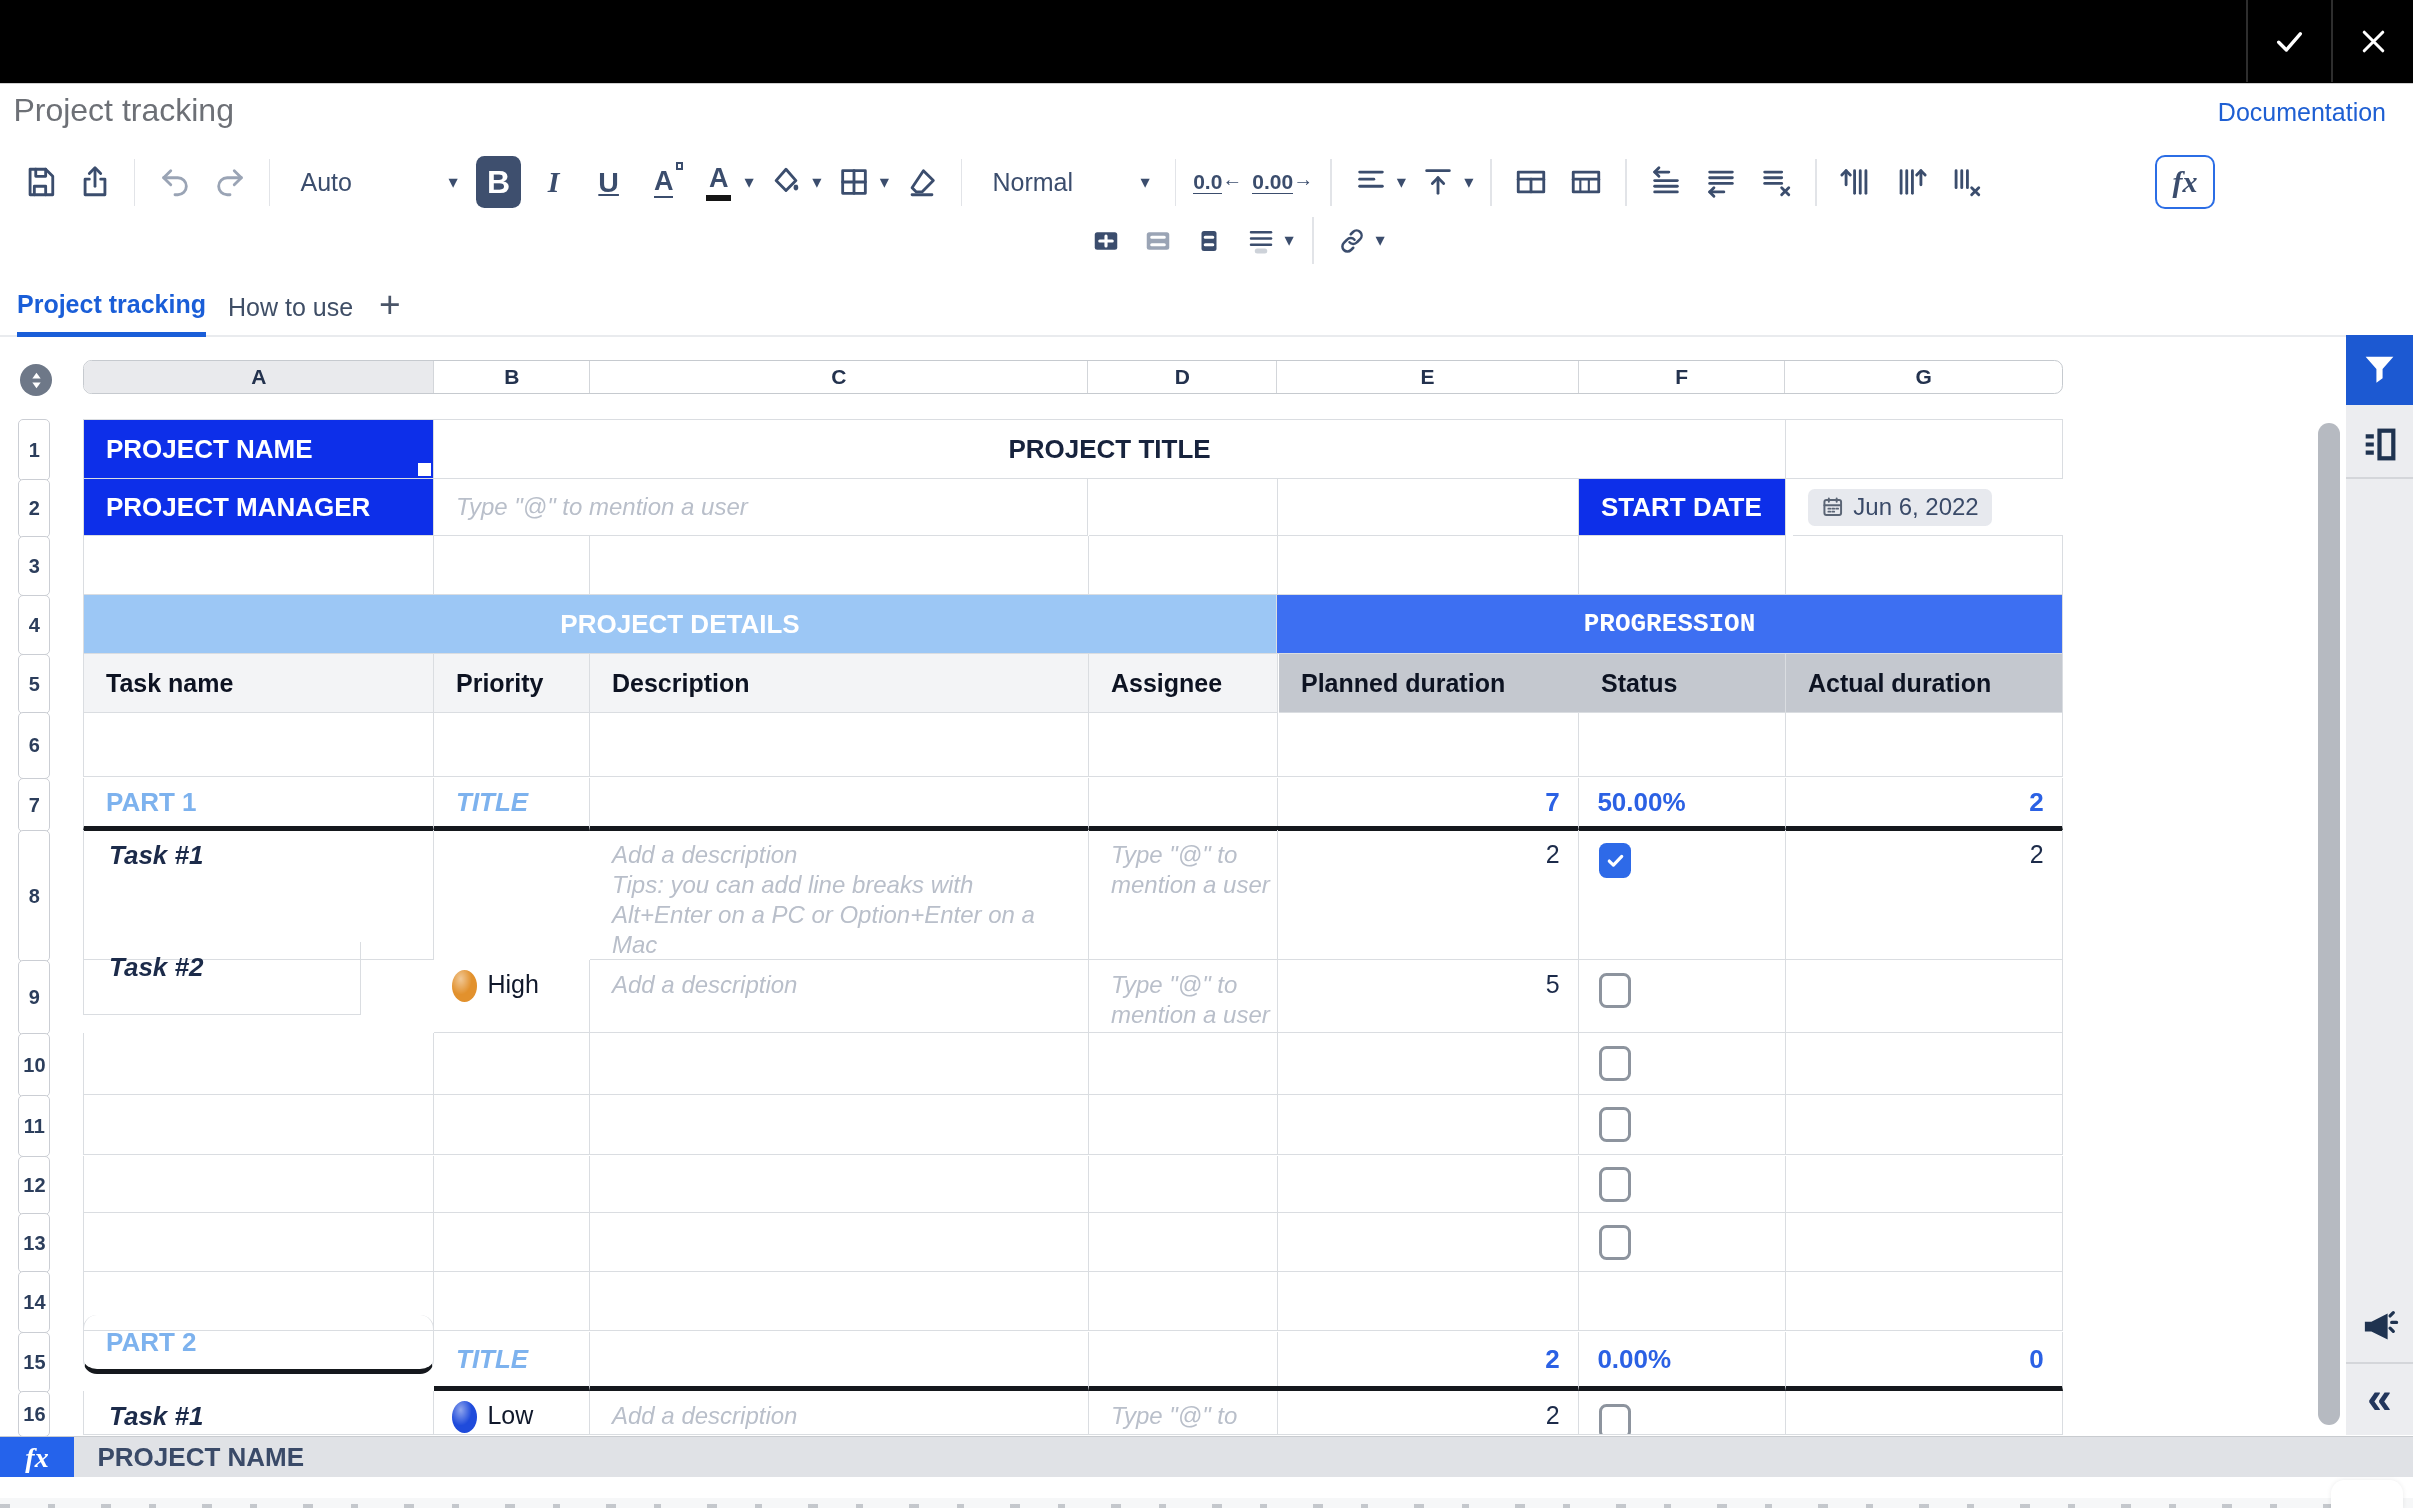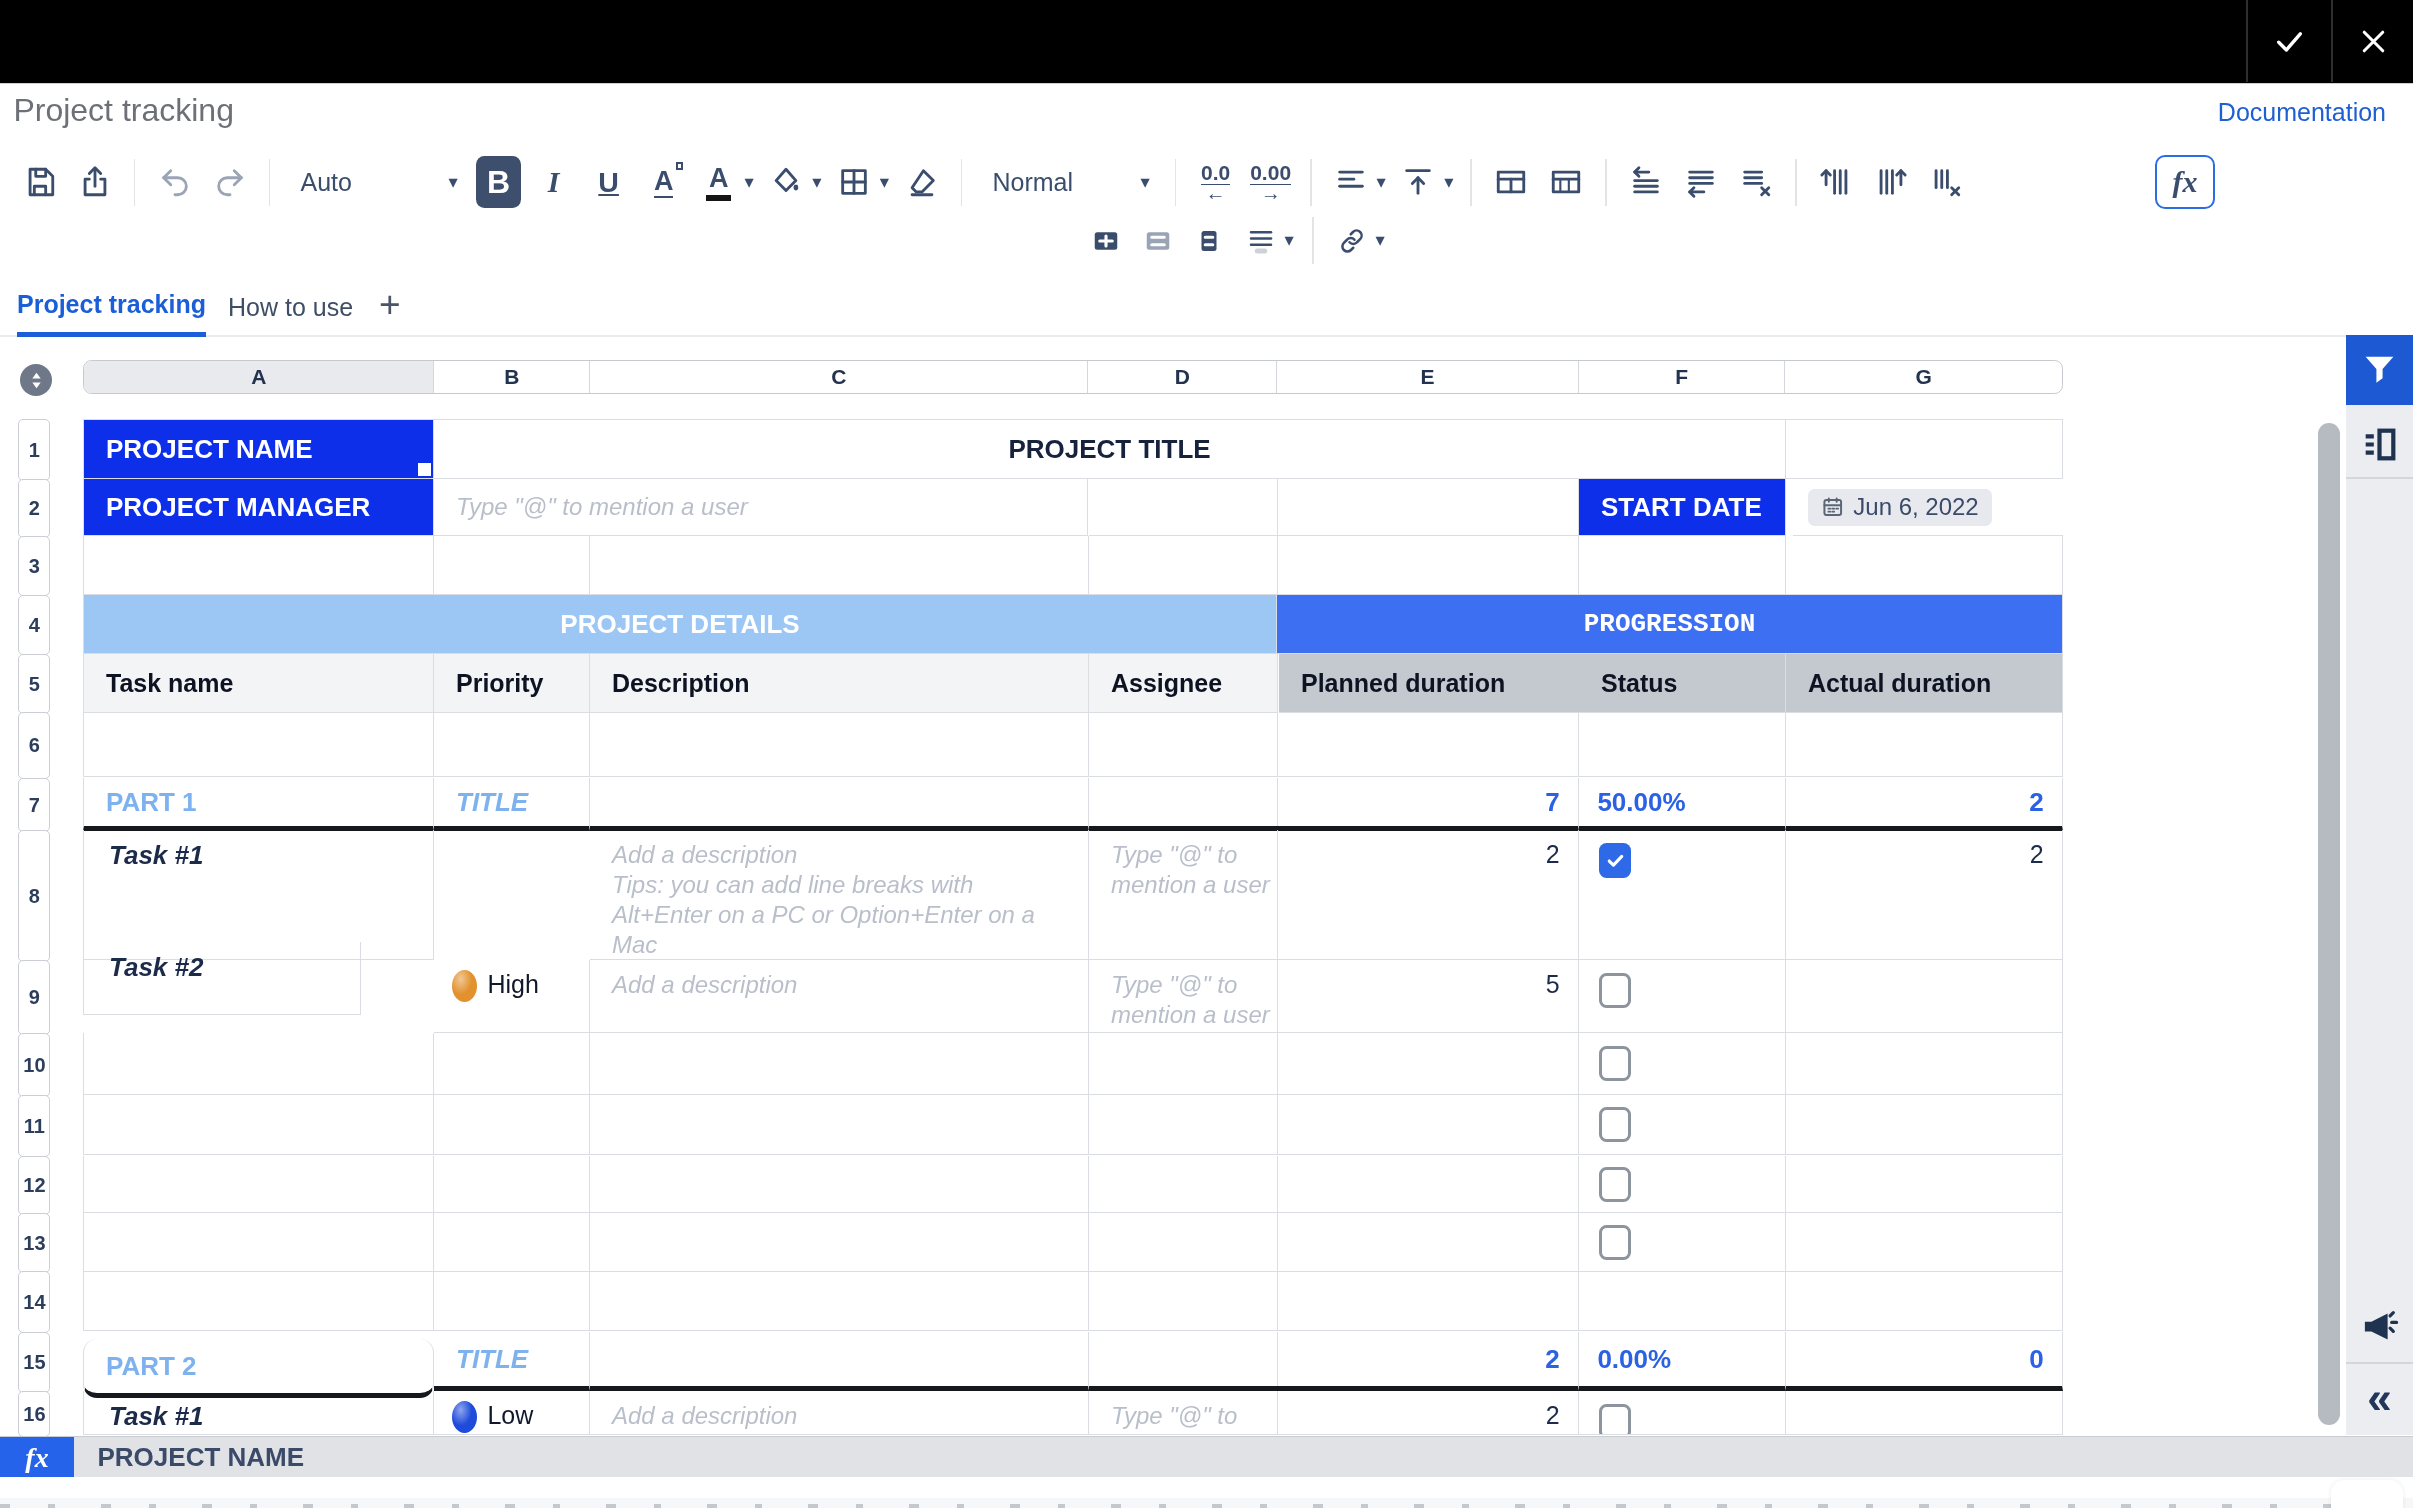--- a/index.html
+++ b/index.html
@@ -33,21 +33,21 @@
   .tb-div{width:1.7px;height:47px;background:#e2e4e8;margin:0 6.7px}
   .tb-dd{width:179px;height:52px;display:flex;align-items:center;justify-content:space-between;
     padding:0 8.4px 0 13.4px;font-size:25px;color:#3b4d6d;cursor:pointer}
   .g-b{font-size:32px;font-weight:bold}
   .g-i{font-size:30px;font-weight:bold;font-style:italic;font-family:"Liberation Serif",serif}
   .g-u{font-size:28.5px;font-weight:bold;text-decoration:underline}
   .g-a{font-size:27px;font-weight:bold;border-bottom:2.5px solid #3b4d6d;position:relative;line-height:1.05}
   .g-a .sq{position:absolute;right:-10px;top:-5px;width:7.5px;height:7.5px;border:2.1px solid #3b4d6d}
   .g-fc{font-size:27px;font-weight:bold;display:flex;flex-direction:column;align-items:center;line-height:1.05}
   .g-fc i{display:block;width:25px;height:5.9px;background:#151515;margin-top:2.5px}
-  .g-dec{display:flex;flex-direction:column;align-items:center;font-size:21px;font-weight:bold;line-height:1}
+  .g-dec{display:flex;flex-direction:row;font-size:21px;font-weight:bold;line-height:1}
   .g-dec b{border-bottom:1.7px solid #3b4d6d;padding-bottom:0.8px}
   .g-dec span{font-size:20px;line-height:17px}
   .ti.fx-btn{position:absolute;left:2138px;top:5px;width:60px;height:54px;border:2.5px solid #2b6de5;border-radius:10px}
   .g-fx{font-family:"Liberation Serif",serif;font-style:italic;font-weight:bold;font-size:30px}
   
   .tabsbar{position:absolute;left:0;top:277px;width:2413px;height:60px}
   .tabsbar::after{content:"";position:absolute;left:0;bottom:0;width:2413px;height:2.5px;background:#e9ebee}
   .tab{position:absolute;top:0;height:60px;display:flex;align-items:center;font-size:25px;color:#3f4e66;cursor:pointer}
   .tab.active{color:#1a5ed8;font-weight:bold;border-bottom:5px solid #1a5ed8;z-index:2}
   .tab-add{position:absolute;top:0;height:55px;display:flex;align-items:center;font-size:37px;color:#4a5568;cursor:pointer}
@@ -601,21 +601,21 @@
       <div class="cb"></div>
     </div>
     <div class="cell" style="left: 1703px; top: 794px; width: 277px; height: 59px;"></div>
     <div class="cell bl" style="left: 0px; top: 852px; width: 351px; height: 60px;"></div>
     <div class="cell" style="left: 351px; top: 852px; width: 156px; height: 60px;"></div>
     <div class="cell" style="left: 507px; top: 852px; width: 499px; height: 60px;"></div>
     <div class="cell" style="left: 1006px; top: 852px; width: 189px; height: 60px;"></div>
     <div class="cell" style="left: 1194px; top: 852px; width: 302px; height: 60px;"></div>
     <div class="cell" style="left: 1496px; top: 852px; width: 207px; height: 60px;"></div>
     <div class="cell" style="left: 1703px; top: 852px; width: 277px; height: 60px;"></div>
-    <div class="cell bl thick c-part" style="left: 0px; top: 920px; width: 351px; height: 59px; border-radius: 14px;">
+    <div class="cell bl thick c-part" style="left: 0px; top: 896px; width: 351px; height: 59px; border-radius: 14px;">
       <span>PART 2</span>
     </div>
     <div class="cell thick c-part-title" style="left: 351px; top: 913px; width: 156px; height: 59px;">
       <span>TITLE</span>
     </div>
     <div class="cell thick" style="left: 507px; top: 913px; width: 499px; height: 59px;"></div>
     <div class="cell thick" style="left: 1006px; top: 913px; width: 189px; height: 59px;"></div>
     <div class="cell thick c-agg right" style="left: 1194px; top: 913px; width: 302px; height: 59px;">
       <span>2</span>
     </div>

